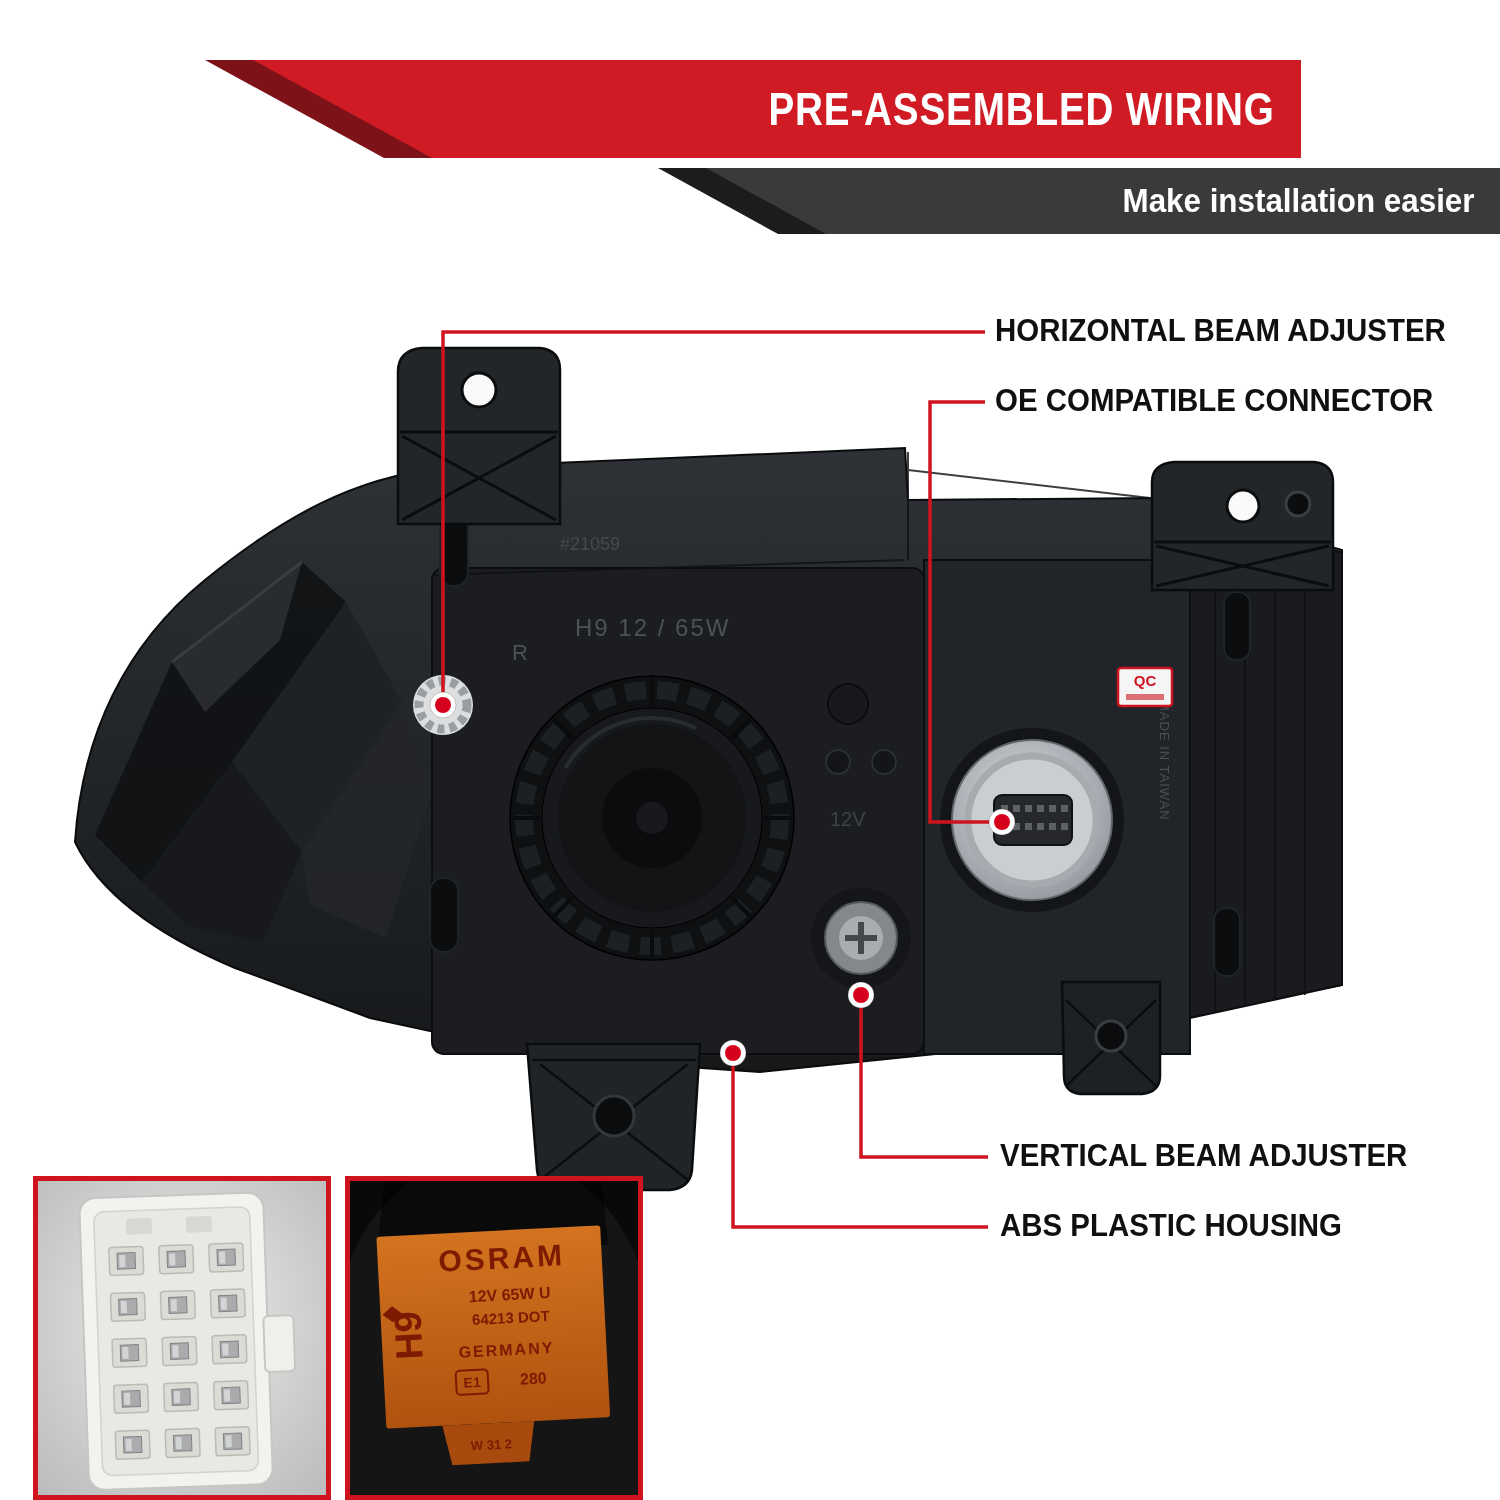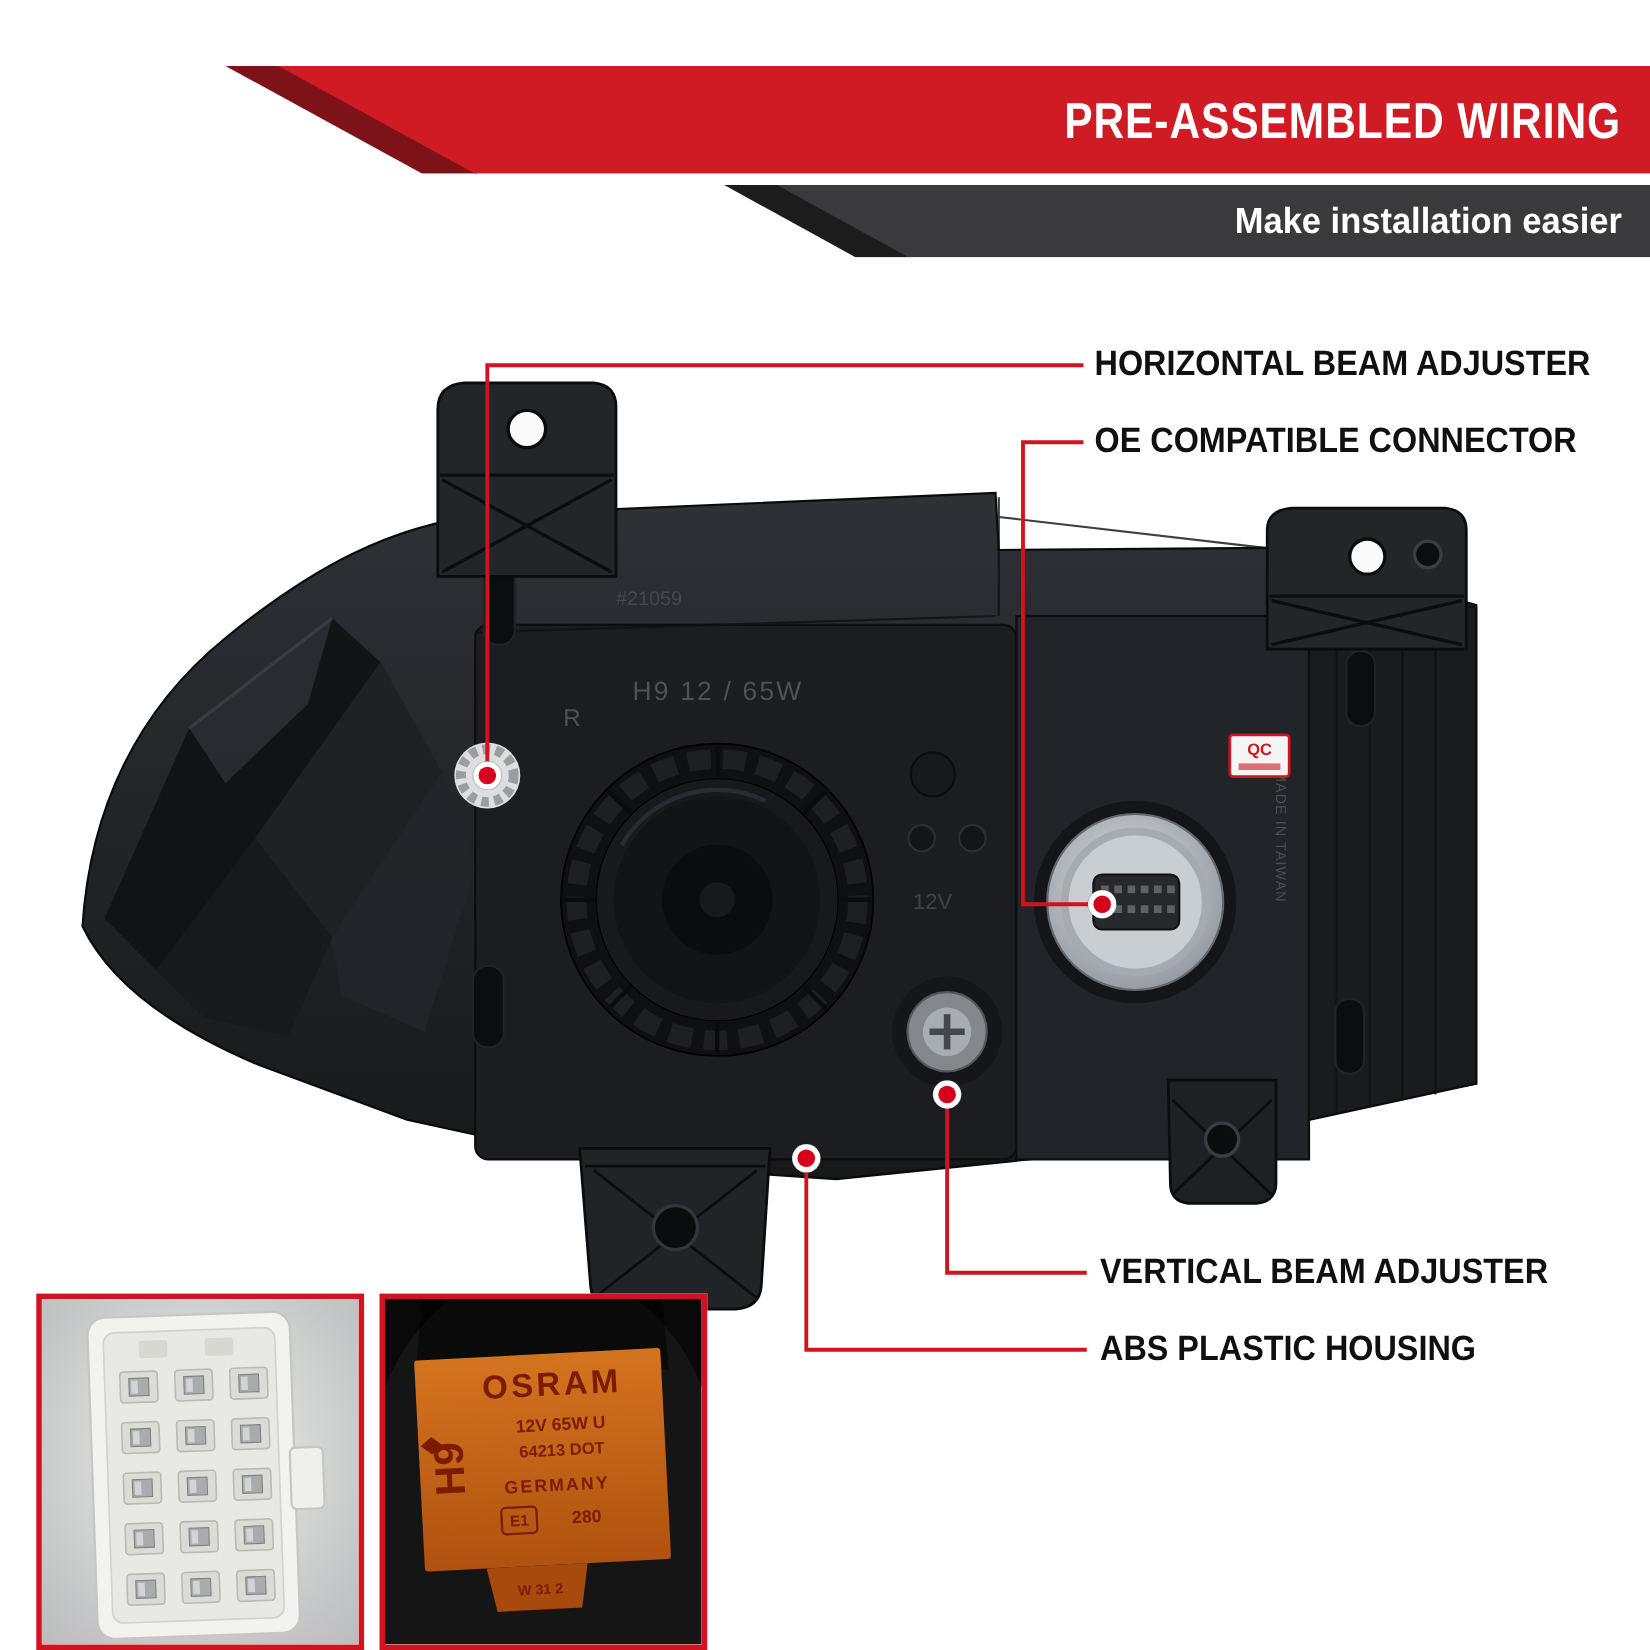--- a/index.html
+++ b/index.html
@@ -2,21 +2,21 @@
 <html><head>
 <meta charset="utf-8">
 <style>
   html,body{margin:0;padding:0;background:#fff;}
   .stage{position:relative;width:1500px;height:1500px;background:#ffffff;overflow:hidden;
          font-family:"Liberation Sans",sans-serif;}
 
   
   .banner-red-accent{position:absolute;left:0;top:60px;width:1500px;height:98px;background:#7d1218;
     clip-path:polygon(205px 0,255px 0,434px 98px,384px 98px);z-index:3;}
-  .banner-red{position:absolute;left:0;top:60px;width:1500px;height:98px;background:#d01b24;
+  .banner-red{position:absolute;left:0;top:60px;width:1301px;height:98px;background:#d01b24;
     clip-path:polygon(253px 0,1500px 0,1500px 98px,432px 98px);
     display:flex;align-items:center;justify-content:flex-end;padding-right:26px;box-sizing:border-box;z-index:3;}
   .banner-red .txt{color:#fff;font-size:46px;font-weight:bold;letter-spacing:1px;
     transform:scaleX(0.84);transform-origin:right center;white-space:nowrap;}
   .banner-dark-accent{position:absolute;left:0;top:168px;width:1500px;height:66px;background:#1c1c1d;
     clip-path:polygon(658px 0,708px 0,828px 66px,778px 66px);z-index:3;}
   .banner-dark{position:absolute;left:0;top:168px;width:1500px;height:66px;background:#3a3a3c;
     clip-path:polygon(706px 0,1500px 0,1500px 66px,826px 66px);
     display:flex;align-items:center;justify-content:flex-end;padding-right:26px;box-sizing:border-box;z-index:3;}
   .banner-dark .txt{color:#fff;font-size:33px;font-weight:bold;transform:scaleX(0.95);

